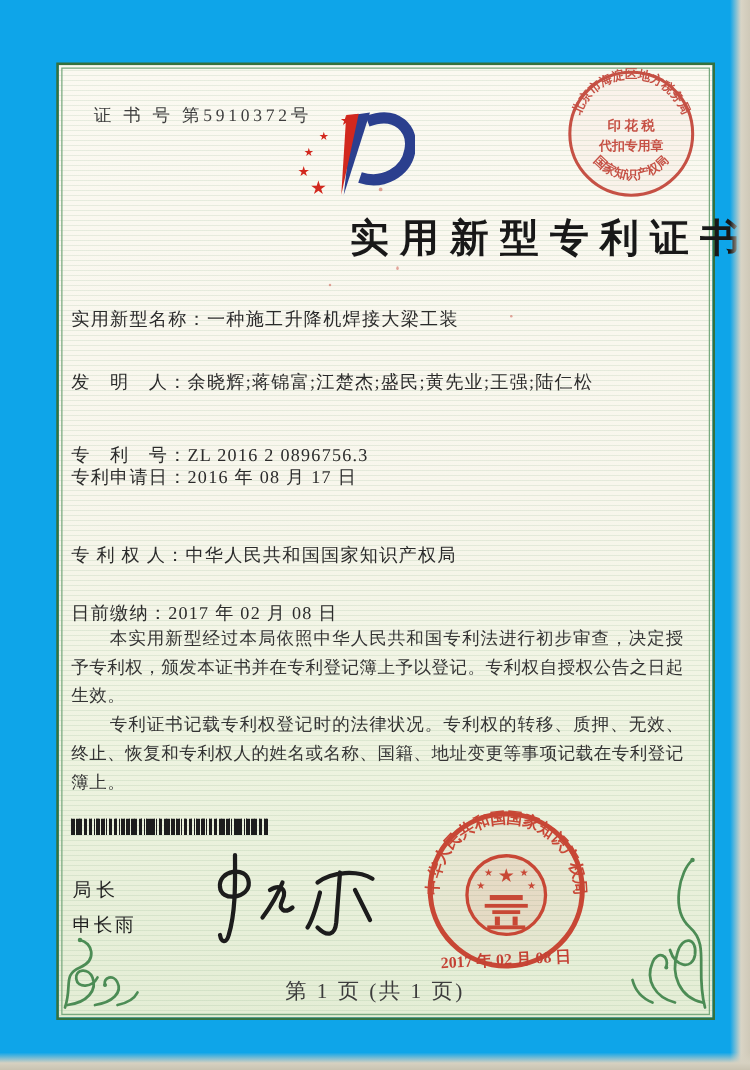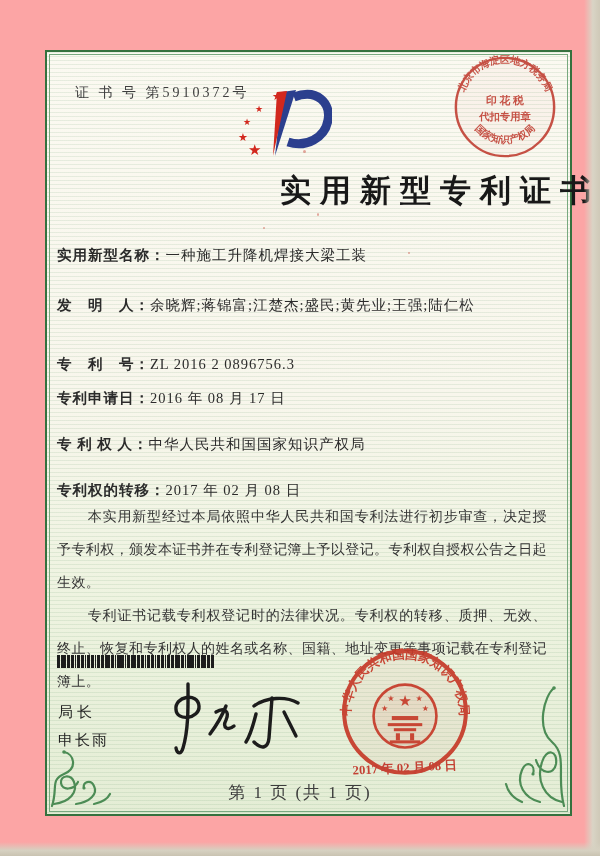--- a/index.html
+++ b/index.html
@@ -1,18 +1,18 @@
 <!DOCTYPE html>
 <html><head>
 <meta charset="utf-8">
 <style>
   html,body{margin:0;padding:0;background:#e8e4d8;}
   .page{
     position:relative;width:600px;height:856px;margin:0 auto;overflow:hidden;
-    background:#fca5a5;
+    background:#0ea5e9;
     font-family:"Liberation Serif","DejaVu Serif",serif;
     color:#2e2e2e;
   }
   .scan-edge-right{position:absolute;top:0;right:0;width:16px;height:100%;
     background:linear-gradient(90deg,rgba(216,212,198,0) 0%,#d9d4c5 55%,#cfc9b8 100%);}
   .scan-edge-bottom{position:absolute;left:0;bottom:0;width:100%;height:14px;
     background:linear-gradient(180deg,rgba(216,212,198,0) 0%,#d6d1c1 60%,#c9c3b1 100%);}
   
   .frame{
     position:absolute;left:45px;top:50px;width:527px;height:766px;
@@ -24,24 +24,24 @@
   .frame-inner-line{position:absolute;inset:2px;border:1px solid #78a97f;pointer-events:none;}
   .cert-no{position:absolute;left:75px;top:84px;font-size:14px;letter-spacing:3px;color:#3d3d3d;}
   .logo{position:absolute;left:232px;top:84px;width:100px;height:82px;}
   .stamp{position:absolute;left:448px;top:50px;width:114px;height:114px;opacity:.88;}
   .title{
     position:absolute;left:0;top:170px;width:600px;margin:0;text-align:right;
     font-size:31px;font-weight:bold;letter-spacing:9px;text-indent:9px;color:#181818;
   }
   .fields{position:absolute;left:57px;top:246px;width:500px;}
   .field{position:absolute;left:0;font-size:14.5px;letter-spacing:1px;white-space:nowrap;color:#2b2b2b;}
-  .f0{top:0px;} .f1{top:50px;} .f2{top:97px;margin-top:12px;} .f3{top:143px;} .f4{top:189px;} .f5{top:235px;}
-  .flabel{color:#2b2b2b;font-weight:bold;}
+  .f0{top:0px;} .f1{top:50px;} .f2{top:97px;margin-top:12px;} .f3{top:126px;} .f4{top:189px;} .f5{top:235px;}
+  .flabel{color:#2b2b2b;}
   .paras{position:absolute;left:57px;top:500px;width:490px;}
-  .para{margin:0;font-size:14px;line-height:33px;text-indent:2.2em;letter-spacing:0.4px;
+  .para{margin:0;font-size:14px;line-height:23px;text-indent:2.2em;letter-spacing:0.4px;
     color:#343434;text-align:justify;}
   .barcode{position:absolute;left:57px;top:655px;width:158px;height:13px;
     background:
       repeating-linear-gradient(90deg,#1d1d1d 0 1px,transparent 1px 2px),
       repeating-linear-gradient(90deg,#1d1d1d 0 2px,transparent 2px 5px),
       repeating-linear-gradient(90deg,#1d1d1d 0 1px,transparent 1px 7px);}
   .officer-title{position:absolute;left:58px;top:703px;font-size:15px;letter-spacing:4px;color:#1f1f1f;
     font-family:"Liberation Sans","DejaVu Sans",sans-serif;}
   .officer-name{position:absolute;left:58px;top:731px;font-size:15px;letter-spacing:2px;color:#1f1f1f;
     font-family:"Liberation Sans","DejaVu Sans",sans-serif;}
@@ -113,21 +113,21 @@
     <div class="field f2">
       <span class="flabel">专　利　号：</span><span class="fvalue">ZL 2016 2 0896756.3</span>
     </div>
     <div class="field f3">
       <span class="flabel">专利申请日：</span><span class="fvalue">2016 年 08 月 17 日</span>
     </div>
     <div class="field f4">
       <span class="flabel">专 利 权 人：</span><span class="fvalue">中华人民共和国国家知识产权局</span>
     </div>
     <div class="field f5">
-      <span class="flabel">专利权的转移：</span><span class="fvalue">2017 年 02 月 08 日</span>
+      <span class="flabel">日前缴纳：</span><span class="fvalue">2017 年 02 月 08 日</span>
     </div>
   </div>
 
   <div class="paras">
     <p class="para">本实用新型经过本局依照中华人民共和国专利法进行初步审查，决定授予专利权，颁发本证书并在专利登记簿上予以登记。专利权自授权公告之日起生效。</p>
     <p class="para">专利证书记载专利权登记时的法律状况。专利权的转移、质押、无效、终止、恢复和专利权人的姓名或名称、国籍、地址变更等事项记载在专利登记簿上。</p>
   </div>
 
   <div class="barcode"></div>
 

